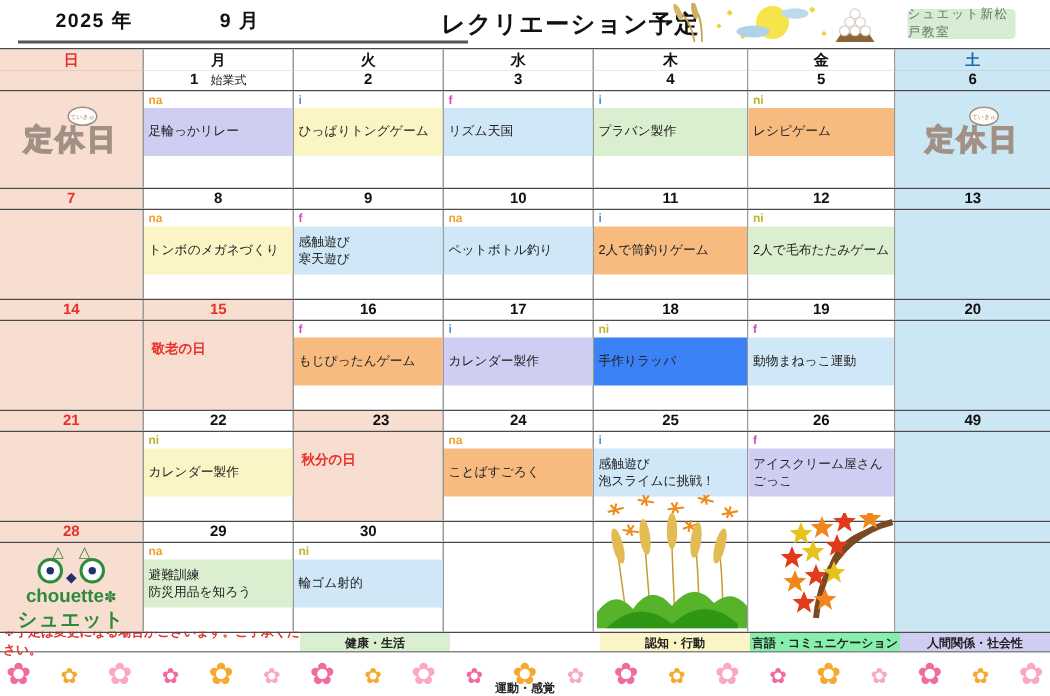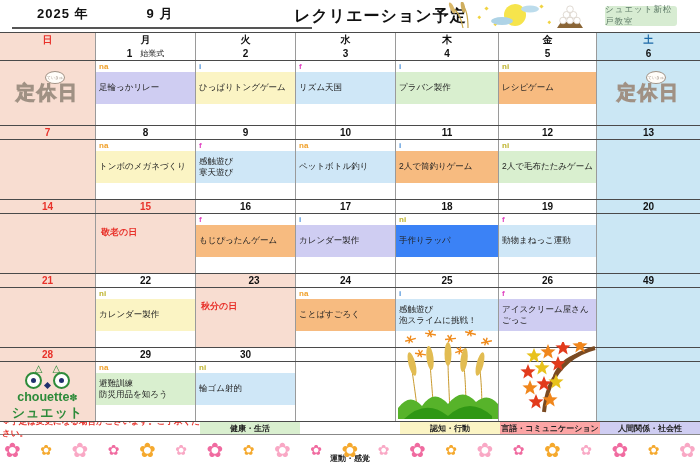--- a/index.html
+++ b/index.html
@@ -379,21 +379,21 @@
         <div class="cell act-cell" style="background: rgb(255, 255, 255);"></div>
         <div class="cell act-cell" style="background: rgb(203, 231, 244);"></div>
       </div>
     </div>
 
   <div class="legend-row">
     <div class="legend-note">※予定は変更になる場合がございます。ご了承ください。</div>
   <div class="legend-item" style="background: rgb(217, 239, 207);">健康・生活</div>
       <div class="legend-item" style="background: rgb(207, 231, 247); margin-top: 36px;">運動・感覚</div>
       <div class="legend-item" style="background: rgb(251, 244, 196);">認知・行動</div>
-      <div class="legend-item" style="background: #fca5a5;">言語・コミュニケーション</div>
+      <div class="legend-item" style="background: #86efac;">言語・コミュニケーション</div>
       <div class="legend-item" style="background: rgb(207, 205, 242);">人間関係・社会性</div>
     </div>
 
   <div class="flower-row" id="flower-row">
       <span class="flower" style="color: rgb(240, 107, 160); font-size: 20px;">✿</span>
       <span class="flower" style="color: rgb(245, 169, 46); font-size: 14px;">✿</span>
       <span class="flower" style="color: rgb(249, 168, 197); font-size: 20px;">✿</span>
       <span class="flower" style="color: rgb(240, 107, 160); font-size: 14px;">✿</span>
       <span class="flower" style="color: rgb(245, 169, 46); font-size: 20px;">✿</span>
       <span class="flower" style="color: rgb(249, 168, 197); font-size: 14px;">✿</span>

